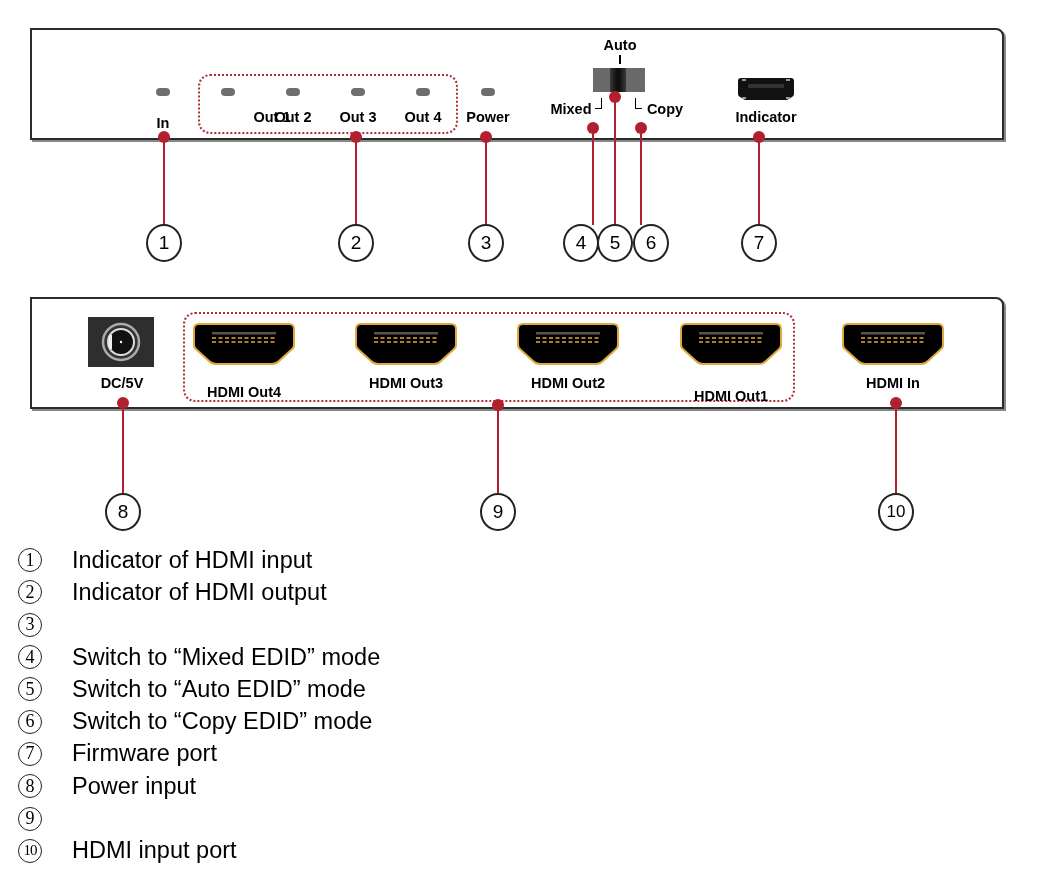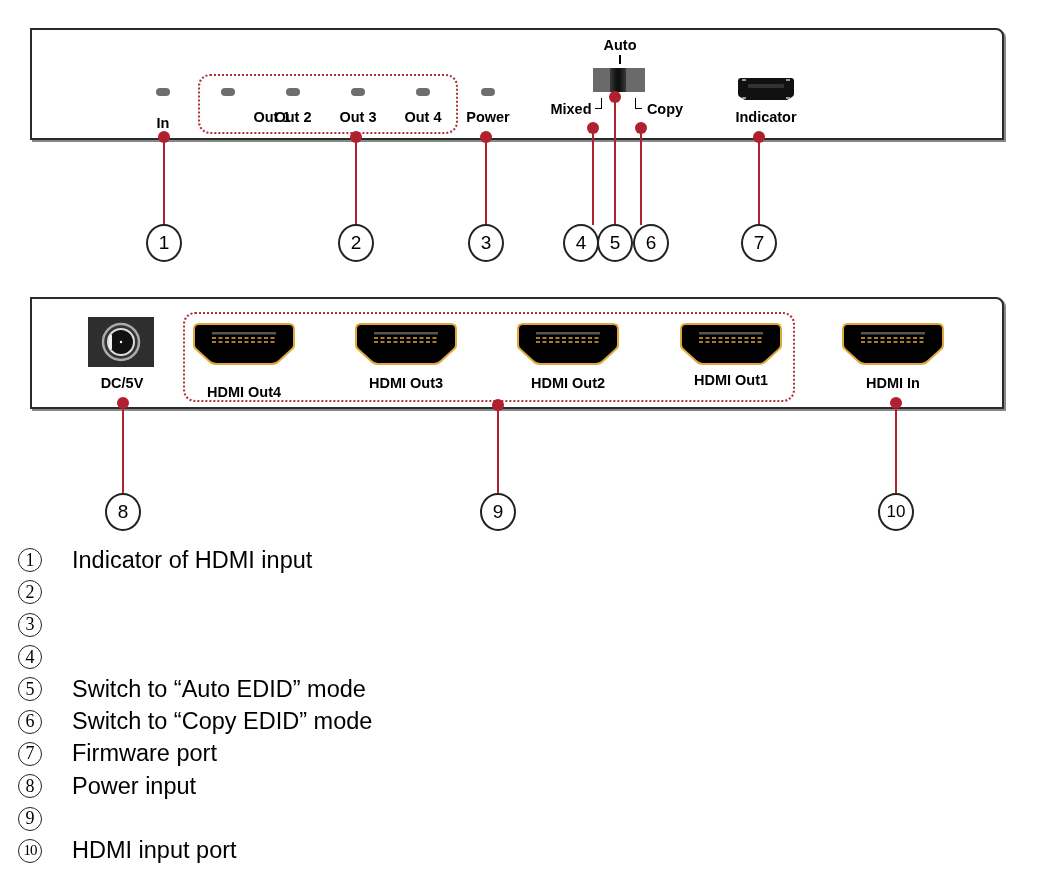--- a/index.html
+++ b/index.html
@@ -101,21 +101,21 @@
 <svg class="hdmi" style="left:842px; top:323px;" viewBox="0 0 102 42">
     <path d="M6 1 H96 Q101 1 101 6 V22 Q101 25 98 27 L86 38 Q83 41 79 41 H23 Q19 41 16 38 L4 27 Q1 25 1 22 V6 Q1 1 6 1 Z" fill="#000" stroke="#e0a83a" stroke-width="2"></path>
     <rect x="19" y="9" width="64" height="2.5" fill="#555"></rect>
     <line x1="19" y1="15" x2="83" y2="15" stroke="#e0a83a" stroke-width="1.5" stroke-dasharray="4 2.5"></line>
     <line x1="19" y1="19" x2="83" y2="19" stroke="#e0a83a" stroke-width="1.5" stroke-dasharray="4 2.5"></line>
   </svg>
 
 <div class="lbl" style="left:244px; top:384px;">HDMI Out4</div>
 <div class="lbl" style="left:406px; top:375px;">HDMI Out3</div>
 <div class="lbl" style="left:568px; top:375px;">HDMI Out2</div>
-<div class="lbl" style="left:731px; top:372px;text-align:center;">HDMI Out1</div>
+<div class="lbl" style="left:731px; top:388px;text-align:center;">HDMI Out1</div>
 <div class="lbl" style="left:893px; top:375px;">HDMI In</div>
 
 <div class="callout-line" style="left:163px; top:137px; height:88px;"></div>
 <div class="callout-dot" style="left:164px; top:137px;"></div>
 <div class="num-circle" style="left:164px; top:224px;">1</div>
 
 <div class="callout-line" style="left:355px; top:137px; height:88px;"></div>
 <div class="callout-dot" style="left:356px; top:137px;"></div>
 <div class="num-circle" style="left:356px; top:224px;">2</div>
 
@@ -151,26 +151,28 @@
 <div class="callout-dot" style="left:896px; top:403px;"></div>
 <div class="num-circle" style="left:896px; top:493px; font-size:17px;">10</div>
 
 <div class="legend">
   <div class="legend-row">
       <span class="legend-num">1</span>
       <span class="legend-text">Indicator of HDMI input</span>
     </div>
   <div class="legend-row">
       <span class="legend-num">2</span>
+      <span class="legend-text">Indicator of HDMI output</span>
     </div>
   <div class="legend-row">
       <span class="legend-num">3</span>
     </div>
   <div class="legend-row">
       <span class="legend-num">4</span>
+      <span class="legend-text">Switch to “Mixed EDID” mode</span>
     </div>
   <div class="legend-row">
       <span class="legend-num">5</span>
       <span class="legend-text">Switch to “Auto EDID” mode</span>
     </div>
   <div class="legend-row">
       <span class="legend-num">6</span>
       <span class="legend-text">Switch to “Copy EDID” mode</span>
     </div>
   <div class="legend-row">

